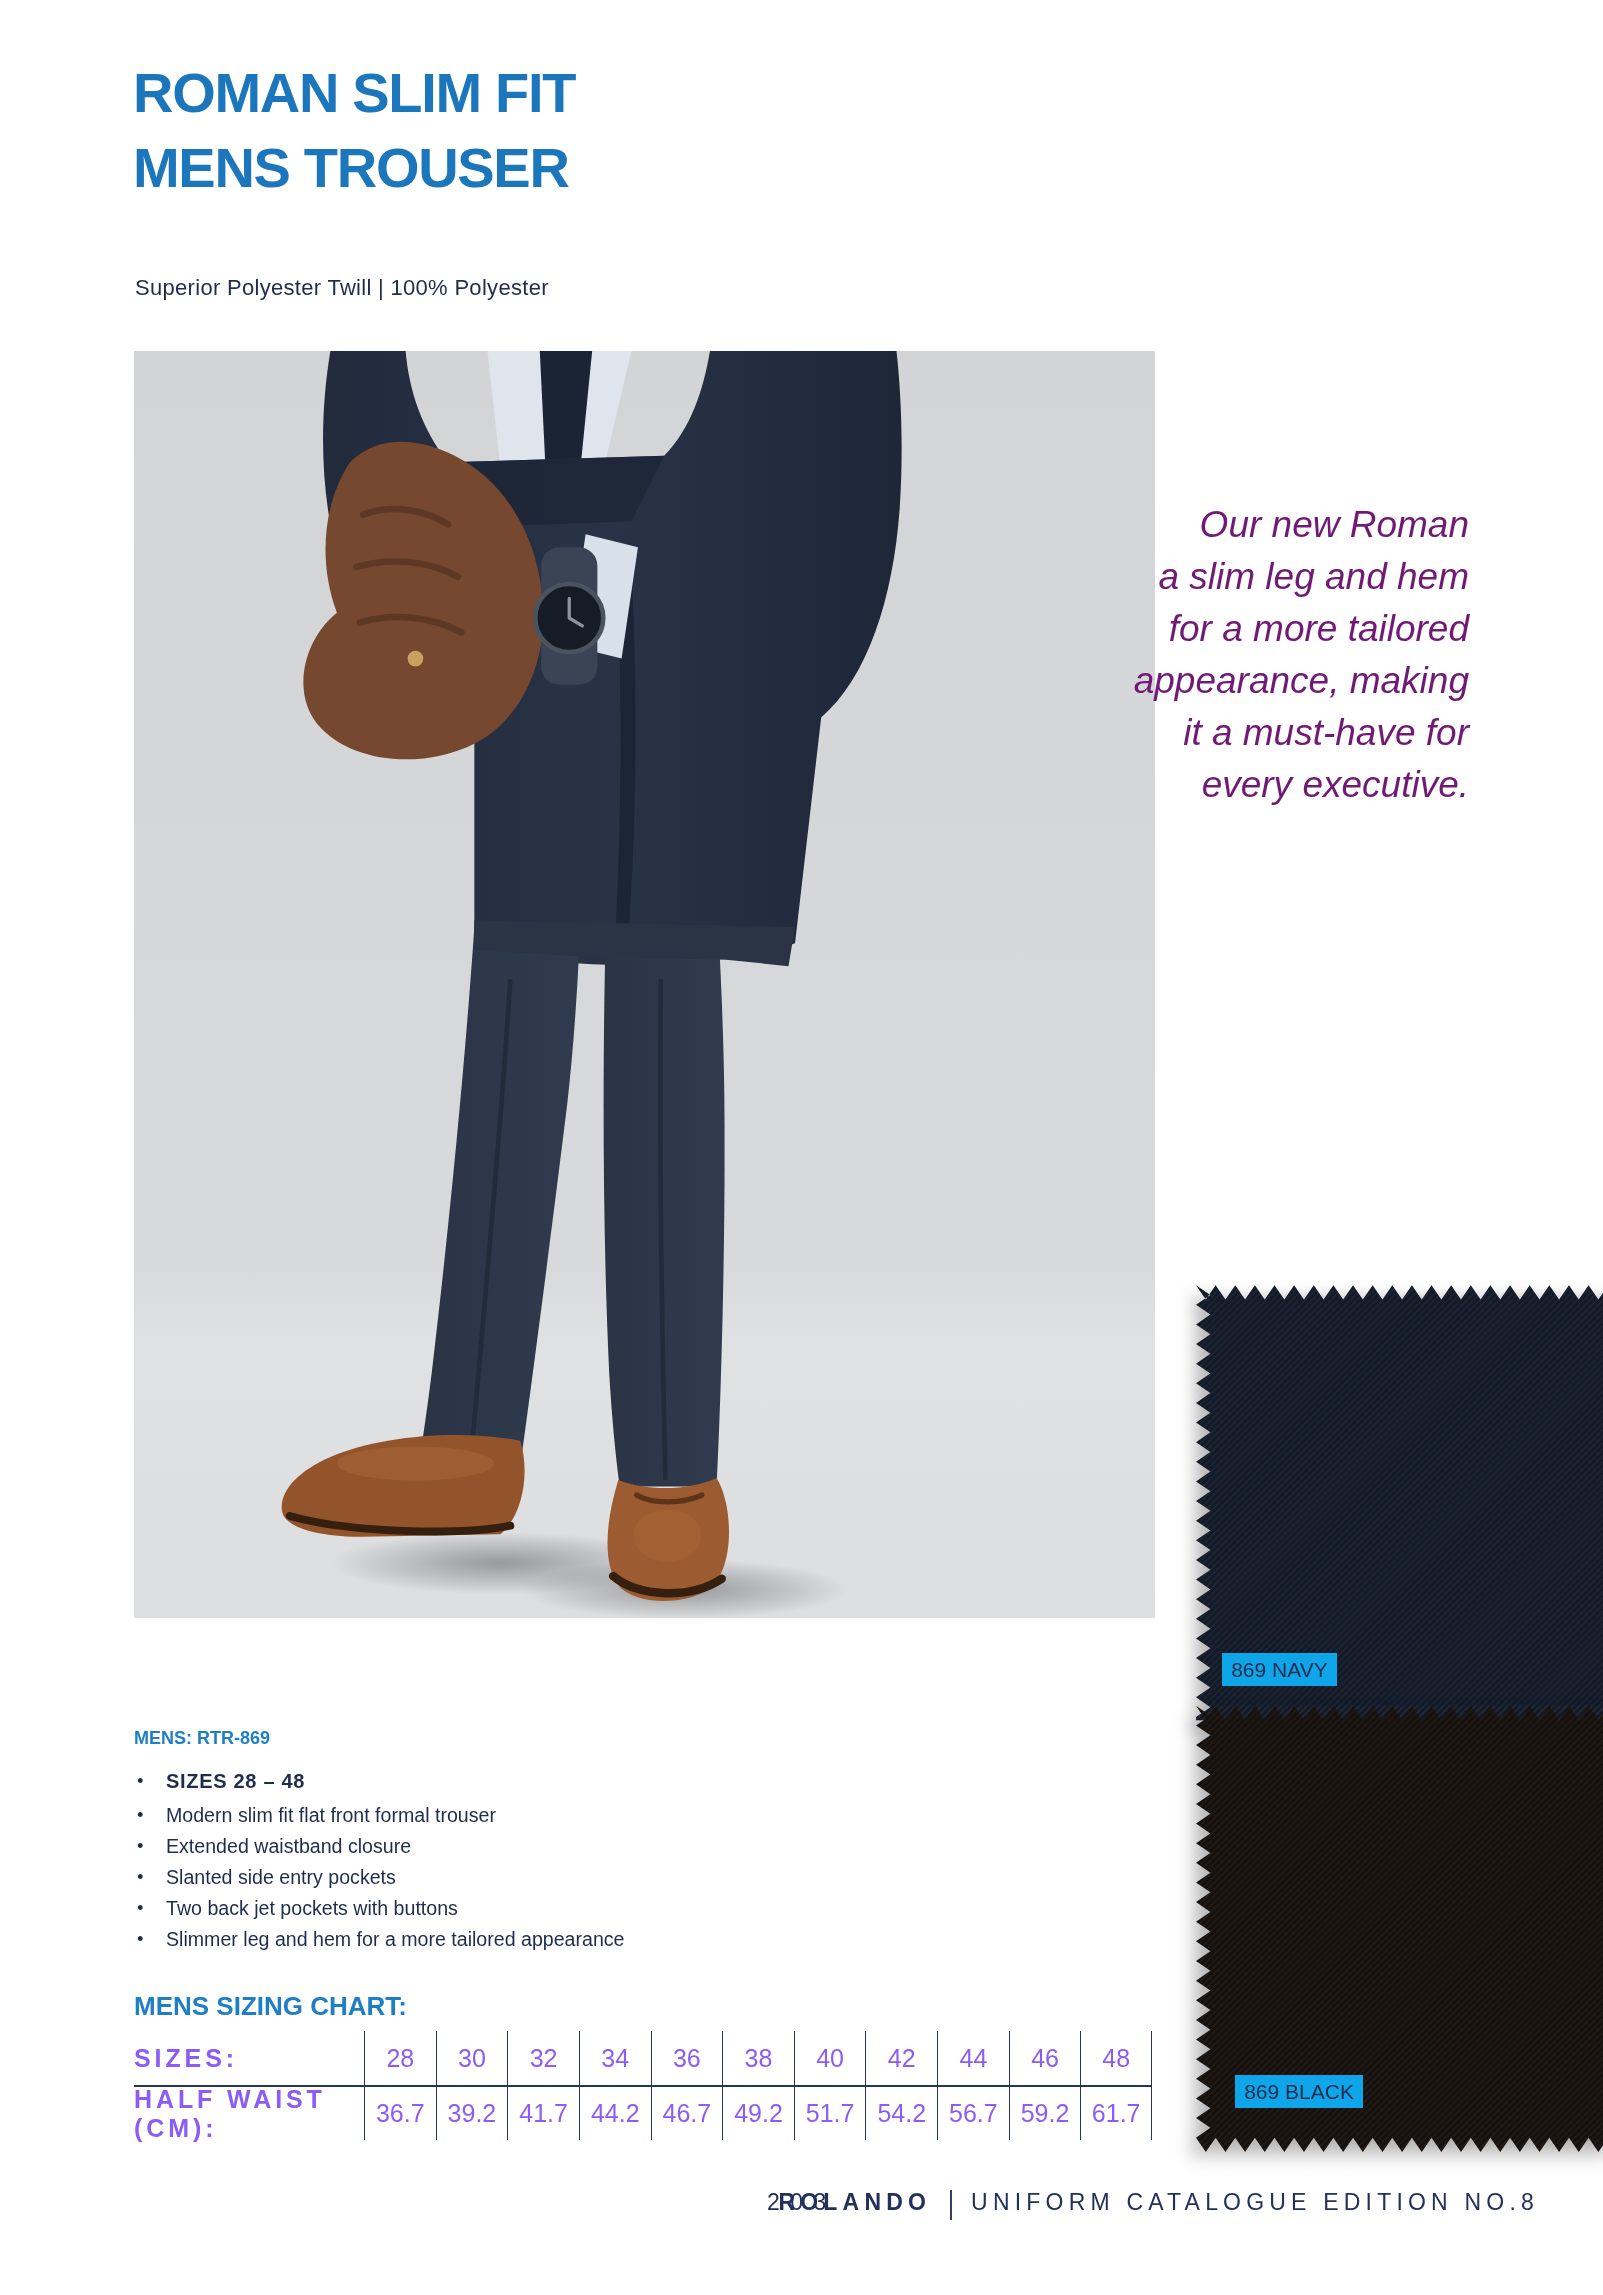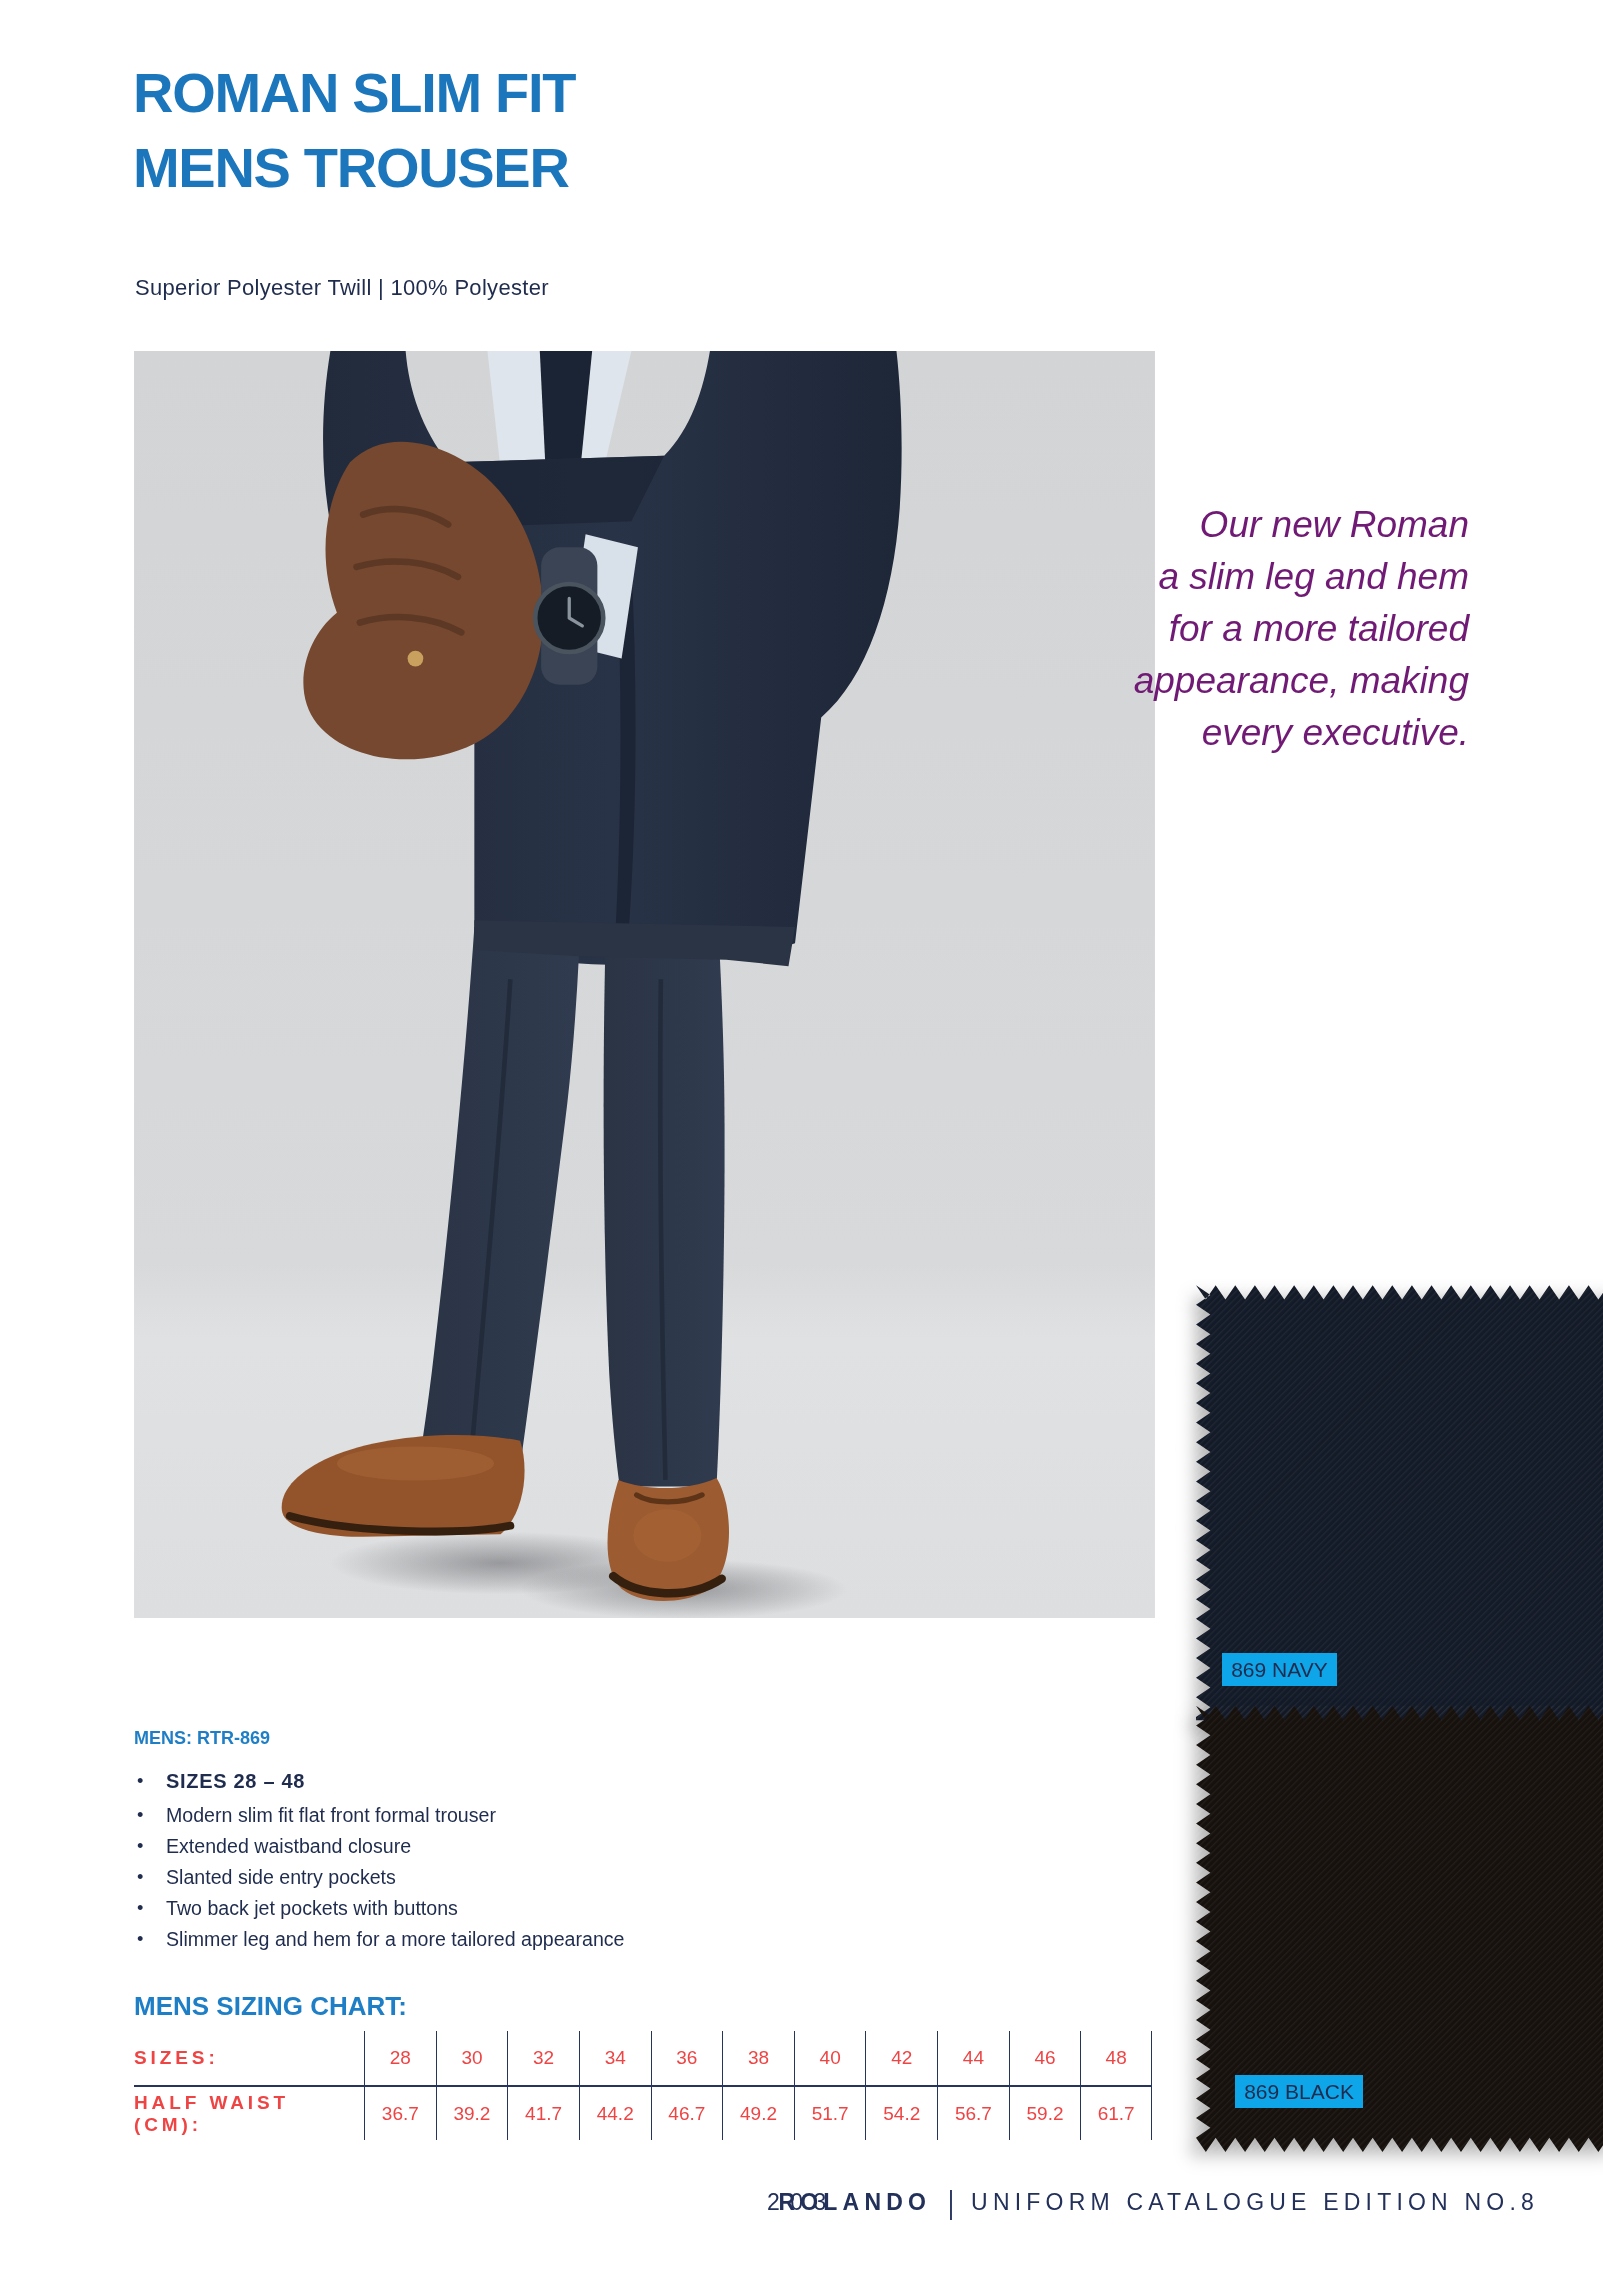--- a/index.html
+++ b/index.html
@@ -50,21 +50,21 @@
     position:absolute; left:134px; top:1991px;
     font-size:26px; font-weight:800; color:#1e7ec6;
   }
   .size-table{
     position:absolute; left:134px; top:2031px; width:1018px; height:109px;
     display:grid; grid-template-columns:230px repeat(11,1fr);
     grid-template-rows:56px 53px;
   }
   .size-table .cell{
     display:flex; align-items:center; justify-content:center;
-    font-size:19px; color:#ef4444; border-left:1.3px solid #27355c;
+    font-size:25px; color:#8b5cf6; border-left:1.3px solid #27355c;
   }
   .size-table .cell.lab{
     justify-content:flex-start; border-left:none; font-weight:800; letter-spacing:3.9px;
   }
   .size-table .cell.r1{ border-bottom:2px solid #27355c; }
   .size-table .cell.last{ border-right:1.3px solid #27355c; }
   
   .footer{ position:absolute; left:0; top:2189px; width:1604px; height:29px; font-size:23px; color:#22305a;}
   .page-number{ position:absolute; left:767px; top:0; letter-spacing:10.5px; }
   .footer-right{ position:absolute; right:65px; top:0; display:flex; align-items:center;padding-left:44px; }
@@ -187,20 +187,21 @@
       <path d="M768,1748 C790,1762 840,1762 868,1748" stroke="#5d3418" stroke-width="8" fill="none" stroke-linecap="round"></path>
       <ellipse cx="815" cy="1810" rx="52" ry="40" fill="#b06b3a" opacity="0.4"></ellipse>
     </svg>
   </div>
 
   <div class="intro">
     <div>Our new Roman</div>
     <div>a slim leg and hem</div>
     <div>for a more tailored</div>
     <div>appearance, making</div>
+    <div>it a must-have for</div>
     <div>every executive.</div>
   </div>
 
   <div class="swatches">
     <svg width="422" height="877" viewBox="0 0 645 1340">
       <defs>
         <pattern id="twill" width="7" height="7" patternTransform="rotate(45)" patternUnits="userSpaceOnUse">
           <rect width="7" height="7" fill="rgba(255,255,255,0)"></rect>
           <line x1="1" y1="0" x2="1" y2="7" stroke="rgba(255,255,255,0.05)" stroke-width="2"></line>
         </pattern>

